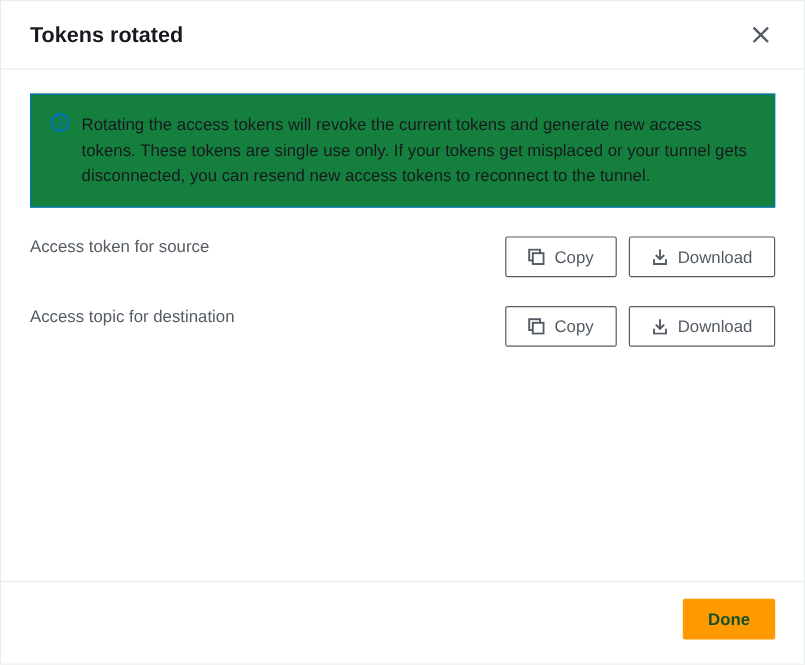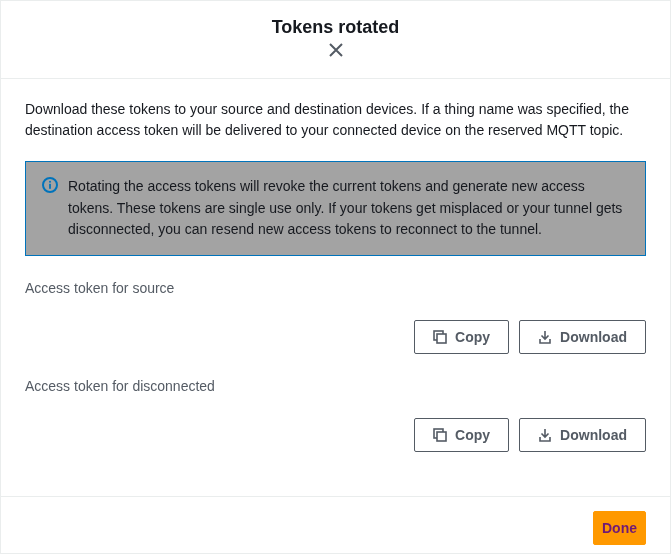--- a/index.html
+++ b/index.html
@@ -20,21 +20,20 @@
       display: flex;
       flex-direction: column;
       border: 1px solid #eaeded;
     }
     .header {
       display: flex;
       justify-content: space-between;
       align-items: center;
       padding: 16px 24px;
       border-bottom: 1px solid #eaeded;
-      flex-direction: column;
     }
     .title {
       font-size: 18px;
       font-weight: 700;
       color: #16191f;
     }
     .close-btn {
       background: none;
       border: none;
       cursor: pointer;
@@ -48,21 +47,21 @@
       padding: 20px 24px;
       flex: 1;
     }
     .description {
       font-size: 14px;
       line-height: 1.5;
       color: #16191f;
       margin-bottom: 20px;
     }
     .info-box {
-      background: #a3a3a3;
+      background: #15803d;
       border: 1px solid #0073bb;
       padding: 14px 16px;
       display: flex;
       gap: 10px;
       margin-bottom: 24px;
     }
     .info-icon-wrap {
       flex-shrink: 0;
       padding-top: 1px;
     }
@@ -93,66 +92,64 @@
     .token-actions {
       display: flex;
       gap: 10px;
     }
     .btn {
       display: inline-flex;
       align-items: center;
       gap: 8px;
       padding: 6px 18px;
       font-size: 14px;
-      font-weight: 700;
+      font-weight: 400;
       cursor: pointer;
       border-radius: 2px;
       background: #fff;
       border: 1px solid #545b64;
       color: #545b64;
       height: 34px;
-      margin-top: 40px;
     }
     .btn svg {
       display: block;
     }
     .footer {
       display: flex;
       justify-content: flex-end;
       padding: 14px 24px 20px;
       border-top: 1px solid #eaeded;
     }
     .btn-primary {
       background: #ff9900;
       border: 1px solid #ff9900;
-      color: #701a75;
+      color: #14532d;
       font-weight: 700;
       font-size: 14px;
-      padding: 6px 8px;
+      padding: 6px 20px;
       cursor: pointer;
       border-radius: 2px;
       height: 34px;
     }
   </style>
 </head>
 <body>
 
 <div class="dialog">
 
   <div class="header">
     <h2 class="title">Tokens rotated</h2>
     <button class="close-btn">
       <svg width="16" height="16" viewBox="0 0 16 16">
         <path d="M2 2 L14 14 M14 2 L2 14" stroke="#545b64" stroke-width="2" fill="none"></path>
       </svg>
     </button>
   </div>
 
   <div class="content">
-    <p class="description">Download these tokens to your source and destination devices. If a thing name was specified, the destination access token will be delivered to your connected device on the reserved MQTT topic.</p>
 
     <div class="info-box">
       <div class="info-icon-wrap">
         <svg width="16" height="16" viewBox="0 0 16 16">
           <circle cx="8" cy="8" r="7" fill="none" stroke="#0073bb" stroke-width="2"></circle>
           <circle cx="8" cy="4.7" r="1" fill="#0073bb"></circle>
           <rect x="7.1" y="6.8" width="1.8" height="5" fill="#0073bb"></rect>
         </svg>
       </div>
       <div class="info-text">Rotating the access tokens will revoke the current tokens and generate new access tokens. These tokens are single use only. If your tokens get misplaced or your tunnel gets disconnected, you can resend new access tokens to reconnect to the tunnel.</div>
@@ -175,21 +172,21 @@
             <path d="M7 1 L7 9 M3.5 5.5 L7 9 L10.5 5.5" fill="none" stroke="#545b64" stroke-width="1.6"></path>
             <path d="M2 9 L2 13 L12 13 L12 9" fill="none" stroke="#545b64" stroke-width="1.6"></path>
           </svg>
           <span>Download</span>
         </button>
       </div>
     </div>
 
     <div class="token-row">
       <div class="token-info">
-        <div class="token-label">Access token for disconnected</div>
+        <div class="token-label">Access topic for destination</div>
       </div>
       <div class="token-actions">
         <button class="btn">
           <svg width="14" height="14" viewBox="0 0 14 14">
             <rect x="1" y="1" width="9" height="9" fill="none" stroke="#545b64" stroke-width="1.6"></rect>
             <rect x="4" y="4" width="9" height="9" fill="#fff" stroke="#545b64" stroke-width="1.6"></rect>
           </svg>
           <span>Copy</span>
         </button>
         <button class="btn">

